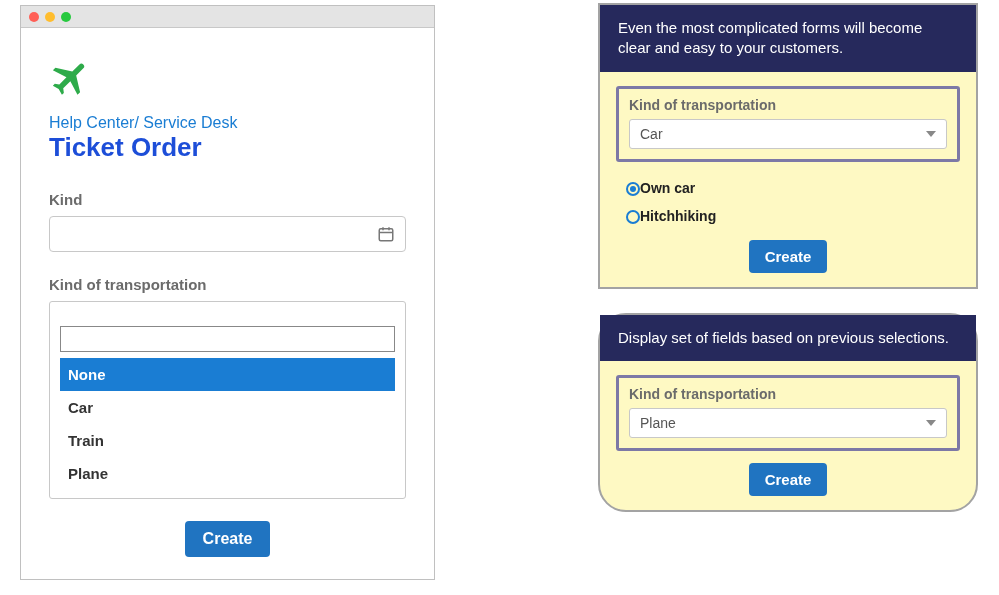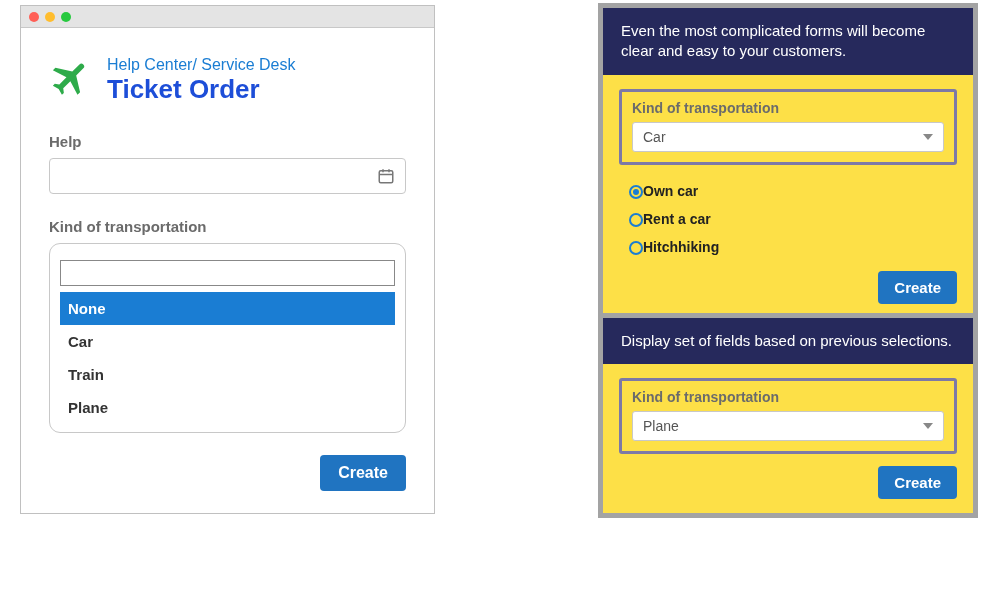--- a/index.html
+++ b/index.html
@@ -6,39 +6,39 @@
   body{font-family:-apple-system,BlinkMacSystemFont,"Segoe UI",Helvetica,Arial,sans-serif;background:#fff;width:999px;height:595px;position:relative;}
   
   
   .window{position:absolute;left:20px;top:5px;width:415px;border:1px solid #c0c0c0;background:#fff;}
   .titlebar{height:22px;background:#e4e4e4;border-bottom:1px solid #c8c8c8;display:flex;align-items:center;padding-left:8px;gap:6px;}
   .dot{width:10px;height:10px;border-radius:50%;}
   .dot-r{background:#ff5f56;}
   .dot-y{background:#ffbd2e;}
   .dot-g{background:#27c93f;}
   .win-body{padding:28px 28px 22px 28px;}
-  .header-row{display:flex;align-items:flex-start;gap:14px;margin-bottom:28px;}
+  .header-row{display:flex;align-items:flex-start;gap:14px;margin-bottom:28px;flex-direction:column;}
   .plane-icon{width:44px;height:44px;flex-shrink:0;}
   .breadcrumb{color:#1a7dd3;font-size:16px;font-weight:500;margin-bottom:0;}
   .title{color:#1d4ed8;font-size:26px;font-weight:700;}
   .field-label{color:#6b6b6b;font-size:15px;font-weight:600;margin-bottom:8px;}
   .field-block{margin-bottom:24px;}
   .input-box{width:100%;height:36px;border:1px solid #c8c8c8;border-radius:4px;display:flex;align-items:center;padding:0 10px;justify-content:space-between;background:#fff;}
   .cal-icon{width:18px;height:18px;}
-  .dropdown-panel{border:1px solid #c8c8c8;border-radius:11px;padding:16px 10px 8px 10px;margin-top:4px;}
+  .dropdown-panel{border:1px solid #c8c8c8;border-radius:3px;padding:24px 10px 8px 10px;margin-top:4px;}
   .dd-search{width:100%;height:26px;border:1px solid #888;padding:0 6px;font-size:14px;margin-bottom:6px;}
   .dd-opt{padding:8px 8px;font-size:15px;font-weight:600;color:#333;}
   .dd-opt.selected{background:#1a7dd3;color:#fff;}
-  .btn-row{display:flex;justify-content:flex-end;margin-top:22px;}
+  .btn-row{display:flex;justify-content:center;margin-top:22px;}
   .btn-create{background:#2074c1;color:#fff;border:none;border-radius:4px;padding:9px 18px;font-size:16px;font-weight:600;cursor:pointer;}
 
   
-  .card{position:absolute;border:5px solid #a3a3a3;width:380px;background:#fde047;}
+  .card{position:absolute;border:2px solid #a3a3a3;width:380px;background:#fef9c3;}
   .card1{left:598px;top:3px;}
-  .card2{left:598px;top:313px;}
+  .card2{left:598px;top:313px;border-radius:28px;}
   .card-head{background:#26295c;color:#fff;padding:13px 18px;font-size:15px;line-height:1.35;}
   .card-body{padding:14px 16px 14px 16px;}
   .hl-box{border:3px solid #7d79a6;border-radius:3px;padding:8px 10px 10px 10px;margin-bottom:12px;}
   .hl-label{color:#6b6b6b;font-size:14px;font-weight:600;margin-bottom:6px;}
   .select-fake{border:1px solid #c8c8c8;border-radius:3px;height:30px;display:flex;align-items:center;justify-content:space-between;padding:0 10px;font-size:14px;color:#555;background:#fff;}
   .caret{width:0;height:0;border-left:5px solid transparent;border-right:5px solid transparent;border-top:6px solid #888;}
   .radio-list{padding-left:10px;}
   .radio-item{display:flex;align-items:flex-end;padding:6px 0;font-size:14px;font-weight:600;color:#222;}
   .radio{width:14px;height:14px;border:2px solid #1a7dd3;border-radius:50%;display:inline-block;position:relative;flex-shrink:0;}
   .radio.on::after{content:"";position:absolute;inset:2px;border-radius:50%;background:#1a7dd3;}
@@ -59,21 +59,21 @@
       <svg class="plane-icon" viewBox="0 0 24 24">
         <path fill="#2eab4a" d="M21 16v-2l-8-5V3.5a1.5 1.5 0 0 0-3 0V9l-8 5v2l8-2.5V19l-2 1.5V22l3.5-1 3.5 1v-1.5L13 19v-5.5l8 2.5z" transform="rotate(45 12 12)"></path>
       </svg>
       <div>
         <div class="breadcrumb">Help Center/ Service Desk</div>
         <div class="title">Ticket Order</div>
       </div>
     </div>
 
     <div class="field-block">
-      <div class="field-label">Help</div>
+      <div class="field-label">Kind</div>
       <div class="input-box">
         <span></span>
         <svg class="cal-icon" viewBox="0 0 24 24">
           <rect x="3" y="5" width="18" height="16" rx="2" fill="none" stroke="#777" stroke-width="2"></rect>
           <line x1="3" y1="10" x2="21" y2="10" stroke="#777" stroke-width="2"></line>
           <line x1="8" y1="3" x2="8" y2="7" stroke="#777" stroke-width="2"></line>
           <line x1="16" y1="3" x2="16" y2="7" stroke="#777" stroke-width="2"></line>
         </svg>
       </div>
     </div>
@@ -105,24 +105,20 @@
         <span class="caret"></span>
       </div>
     </div>
     <div class="radio-list">
       <div class="radio-item">
         <span class="radio on"></span>
         <span>Own car</span>
       </div>
       <div class="radio-item">
         <span class="radio"></span>
-        <span>Rent a car</span>
-      </div>
-      <div class="radio-item">
-        <span class="radio"></span>
         <span>Hitchhiking</span>
       </div>
     </div>
     <div class="btn-row">
       <button class="btn-create">Create</button>
     </div>
   </div>
 </div>
 
 <div class="card card2">

